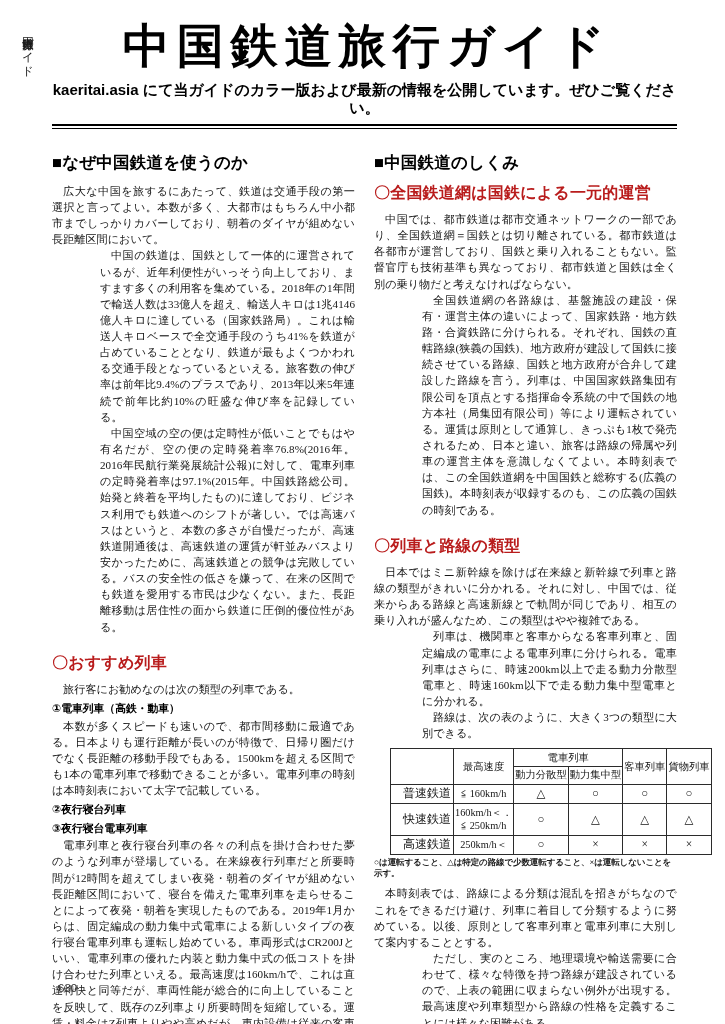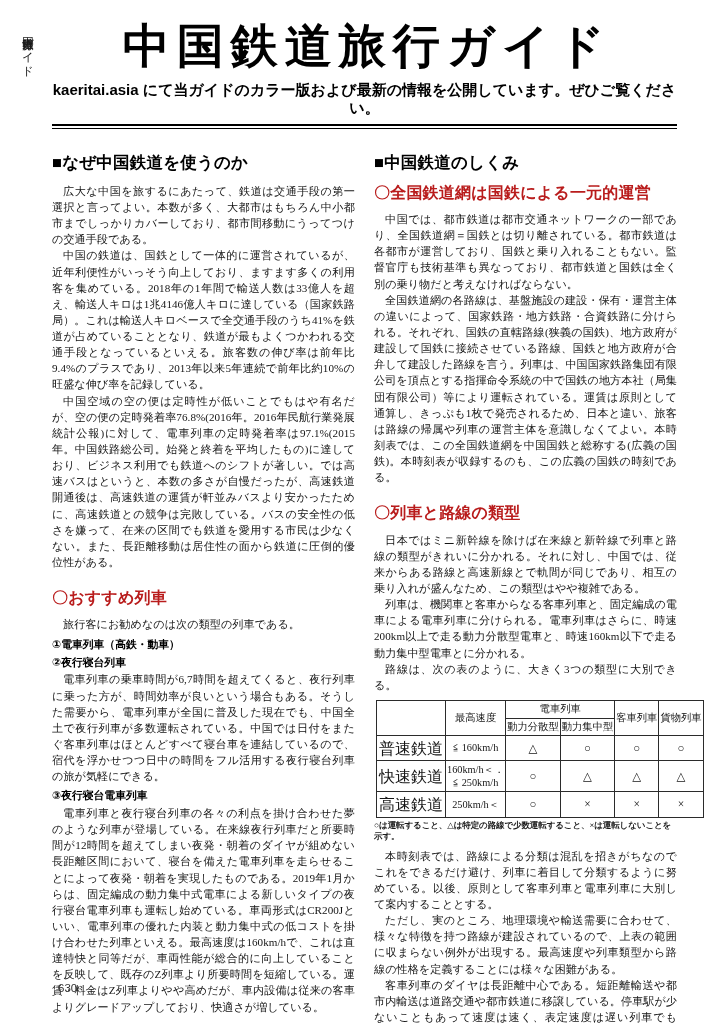--- a/index.html
+++ b/index.html
@@ -116,42 +116,42 @@
   p.body {
     font-size: 11.1px;
     line-height: 1.455;
     margin: 0 0 0 0;
     text-align: justify;
     text-justify: inter-character;
     text-indent: 1em;
     color: #141414;
     letter-spacing: 0.05px;
   }
-  p.body + p.body { margin-top: 0; }
+  p.body + p.body { margin-top: 0; margin-left: 48px; }
 
   
   table.typetable {
     border-collapse: collapse;
     width: 100%;
-    margin: 7px 0 2px 2px;
+    margin: 7px 0 2px 16px;
     font-size: 10.3px;
     color: #141414;
   }
   table.typetable td,
   table.typetable th {
     border: 1px solid #2b2b2b;
     text-align: center;
     vertical-align: middle;
     font-weight: normal;
     padding: 1.5px 1px;
     line-height: 1.32;
     white-space: nowrap;
   }
   table.typetable th.hdr { font-size: 10.3px; }
-  table.typetable td.rowlbl { font-size: 16px; padding-left: 2px; padding-right: 2px;}
+  table.typetable td.rowlbl { font-size: 12px; padding-left: 12px; padding-right: 2px;}
   table.typetable td.speed  { font-size: 10.3px; }
   table.typetable td.mark   { font-size: 11.5px; letter-spacing: 0; }
   .tbl-note {
     font-size: 8.5px;
     line-height: 1.3;
     margin: 1px 0 6px 0;
     color: #1a1a1a;
     letter-spacing: -0.1px;
     font-weight: bold;
   }
@@ -178,32 +178,32 @@
     <div class="doc-subtitle">kaeritai.asia にて当ガイドのカラー版および最新の情報を公開しています。ぜひご覧ください。</div>
     <div class="rule-double"></div>
   </div>
 
   <div class="columns">
 
     <div class="col left">
 
       <h2 class="sec">■なぜ中国鉄道を使うのか</h2>
 
-      <p class="body">広大な中国を旅するにあたって、鉄道は交通手段の第一選択と言ってよい。本数が多く、大都市はもちろん中小都市までしっかりカバーしており、都市間移動にうってつけの交通手段である。</p>
+      <p class="body">広大な中国を旅するにあたって、鉄道は交通手段の第一選択と言ってよい。本数が多く、大都市はもちろん中小都市までしっかりカバーしており、朝着のダイヤが組めない長距離区間において。</p>
       <p class="body">中国の鉄道は、国鉄として一体的に運営されているが、近年利便性がいっそう向上しており、ますます多くの利用客を集めている。2018年の1年間で輸送人数は33億人を超え、輸送人キロは1兆4146億人キロに達している（国家鉄路局）。これは輸送人キロベースで全交通手段のうち41%を鉄道が占めていることとなり、鉄道が最もよくつかわれる交通手段となっているといえる。旅客数の伸び率は前年比9.4%のプラスであり、2013年以来5年連続で前年比約10%の旺盛な伸び率を記録している。</p>
       <p class="body">中国空域の空の便は定時性が低いことでもはや有名だが、空の便の定時発着率76.8%(2016年。2016年民航行業発展統計公報)に対して、電車列車の定時発着率は97.1%(2015年。中国鉄路総公司。始発と終着を平均したもの)に達しており、ビジネス利用でも鉄道へのシフトが著しい。では高速バスはというと、本数の多さが自慢だったが、高速鉄道開通後は、高速鉄道の運賃が軒並みバスより安かったために、高速鉄道との競争は完敗している。バスの安全性の低さを嫌って、在来の区間でも鉄道を愛用する市民は少なくない。また、長距離移動は居住性の面から鉄道に圧倒的優位性がある。</p>
 
       <h3 class="sub">〇おすすめ列車</h3>
 
       <p class="body">旅行客にお勧めなのは次の類型の列車である。</p>
 
       <h4 class="minor">①電車列車（高鉄・動車）</h4>
+      <p class="body">本数が多くスピードも速いので、都市間移動に最適である。日本よりも運行距離が長いのが特徴で、日帰り圏だけでなく長距離の移動手段でもある。1500kmを超える区間でも1本の電車列車で移動できることが多い。電車列車の時刻は本時刻表において太字で記載している。</p>
 
       <h4 class="minor">②夜行寝台列車</h4>
-      <p class="body">電車列車の乗車時間が6,7時間を超えてくると、夜行列車に乗った方が、時間効率が良いという場合もある。そうした需要から、電車列車が全国に普及した現在でも、中国全土で夜行列車が多数運転されている。中国では日付をまたぐ客車列車はほとんどすべて寝台車を連結しているので、宿代を浮かせつつ日中の時間をフル活用する夜行寝台列車の旅が気軽にできる。</p>
 
       <h4 class="minor">③夜行寝台電車列車</h4>
       <p class="body">電車列車と夜行寝台列車の各々の利点を掛け合わせた夢のような列車が登場している。在来線夜行列車だと所要時間が12時間を超えてしまい夜発・朝着のダイヤが組めない長距離区間において、寝台を備えた電車列車を走らせることによって夜発・朝着を実現したものである。2019年1月からは、固定編成の動力集中式電車による新しいタイプの夜行寝台電車列車も運転し始めている。車両形式はCR200Jといい、電車列車の優れた内装と動力集中式の低コストを掛け合わせた列車といえる。最高速度は160km/hで、これは直達特快と同等だが、車両性能が総合的に向上していることを反映して、既存のZ列車より所要時間を短縮している。運賃・料金はZ列車よりやや高めだが、車内設備は従来の客車よりグレードアップしており、快適さが増している。</p>
 
     </div>
 
     <div class="col right">
 
       <h2 class="sec">■中国鉄道のしくみ</h2>
 

